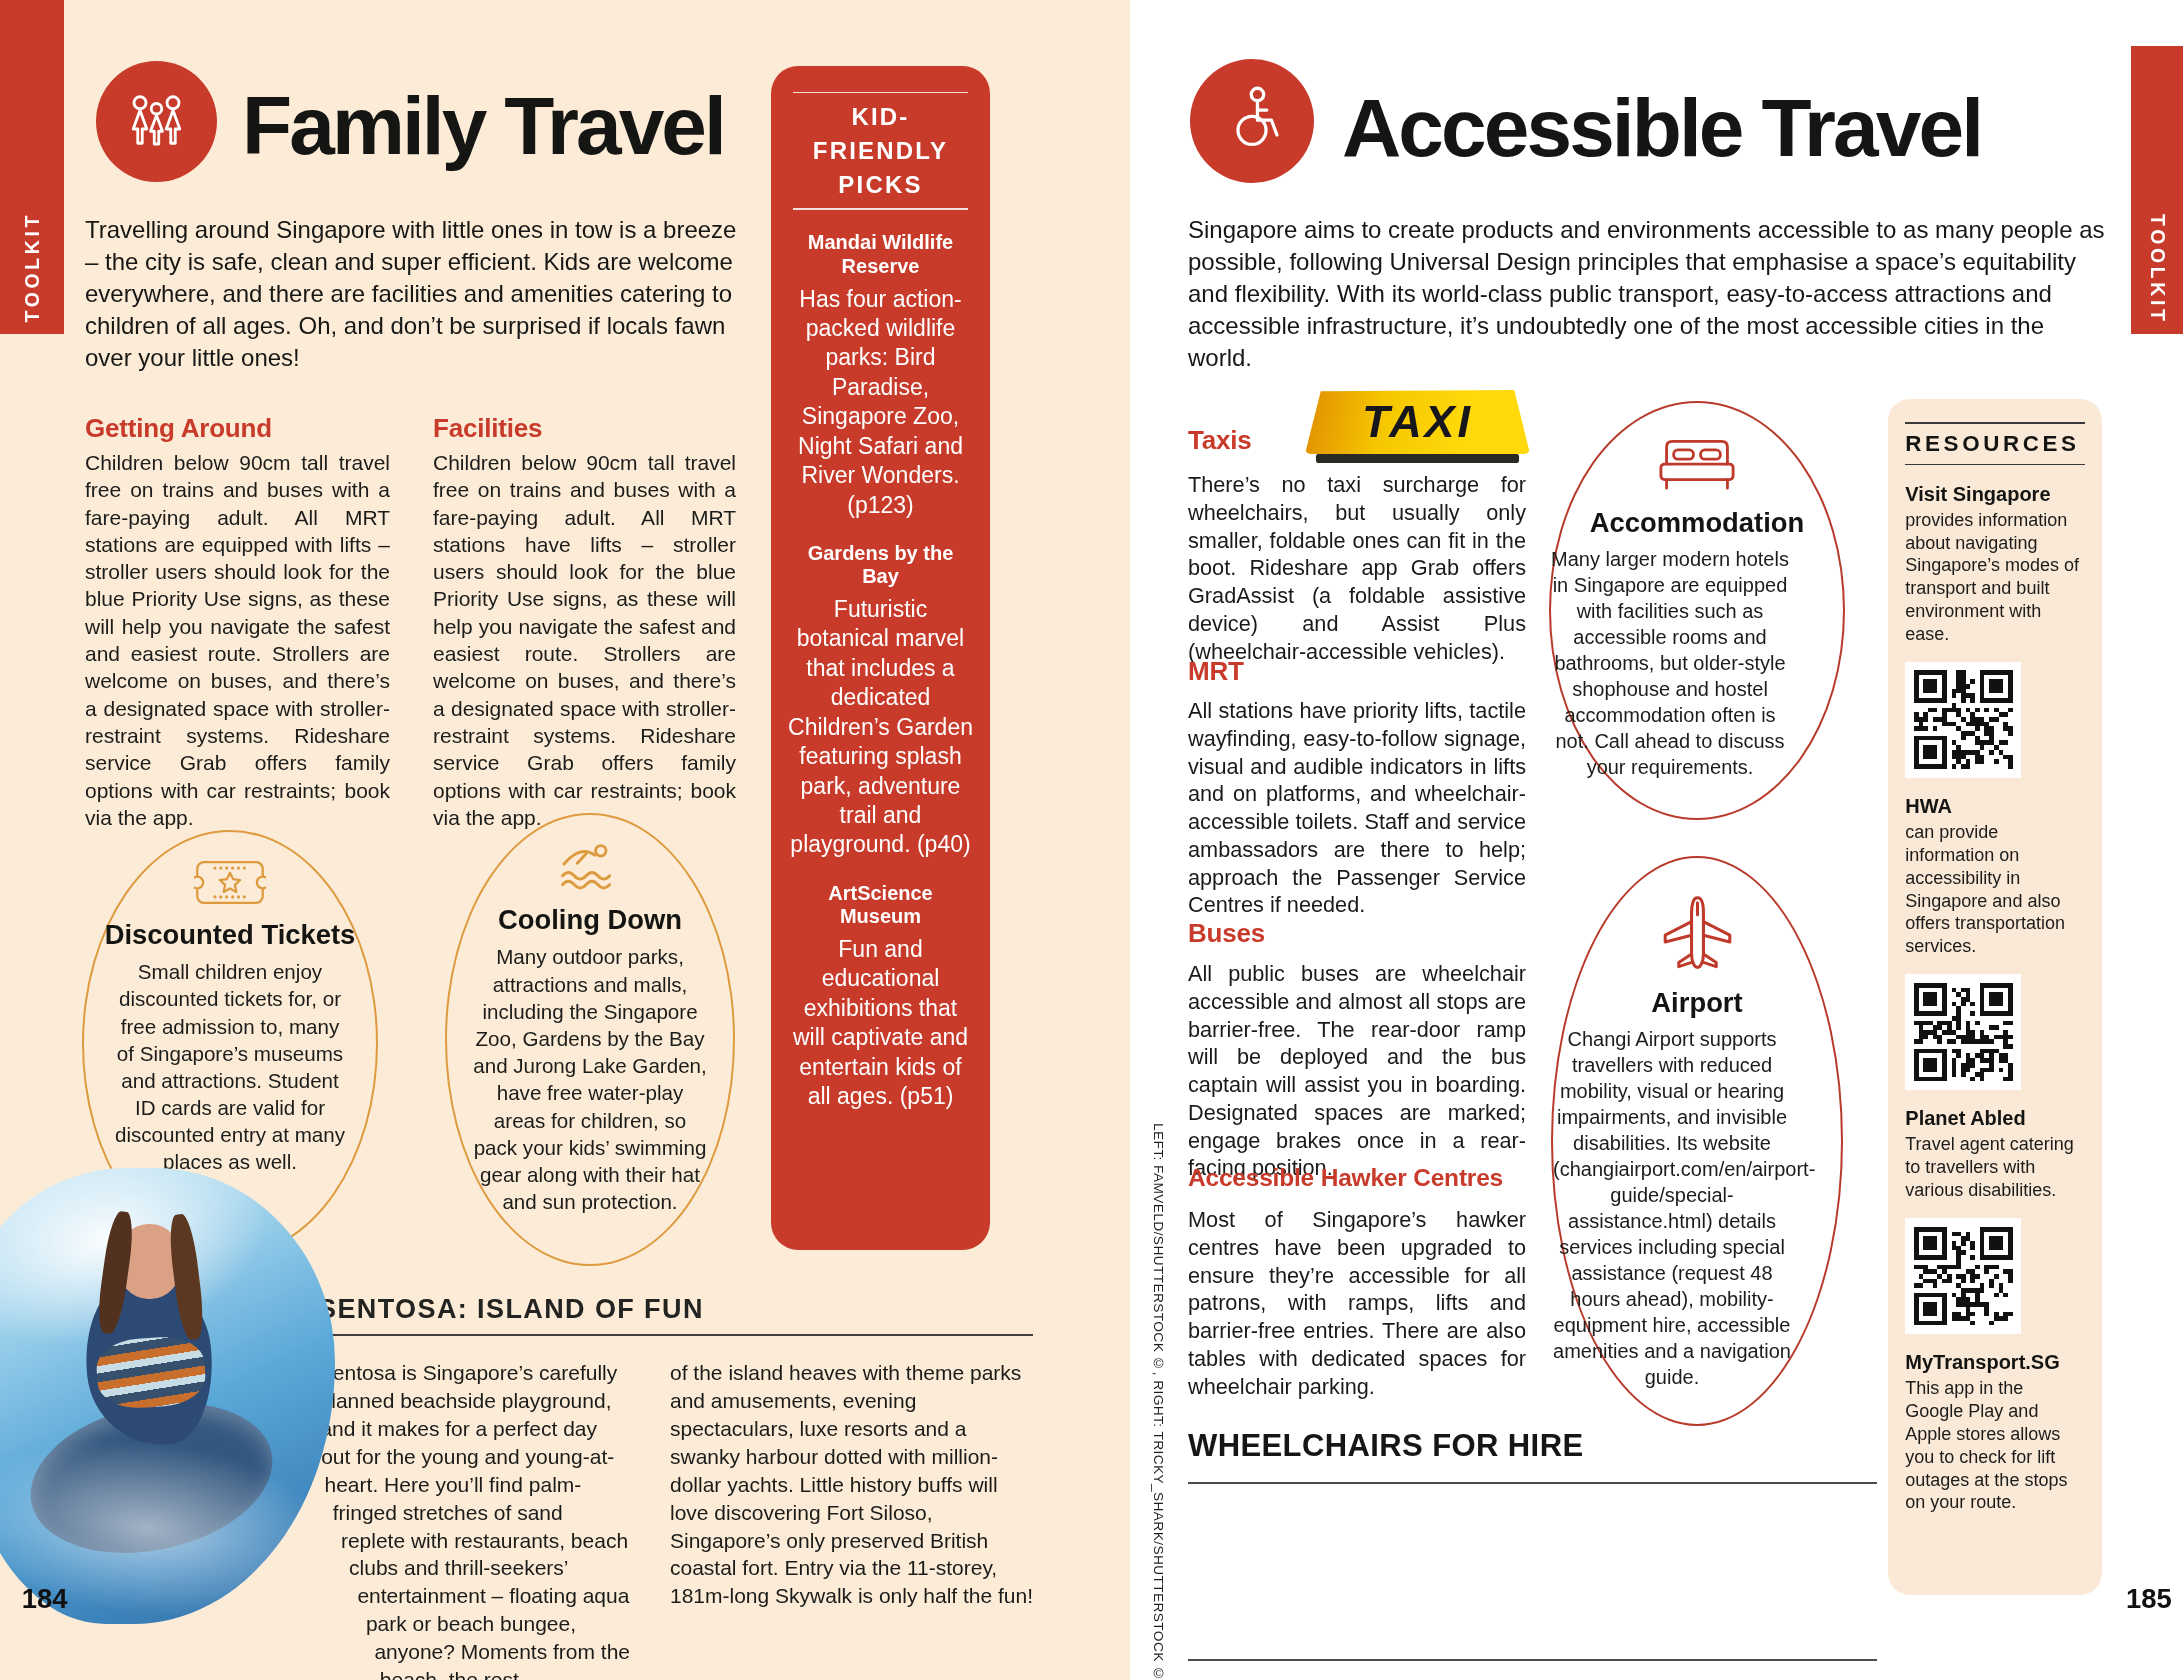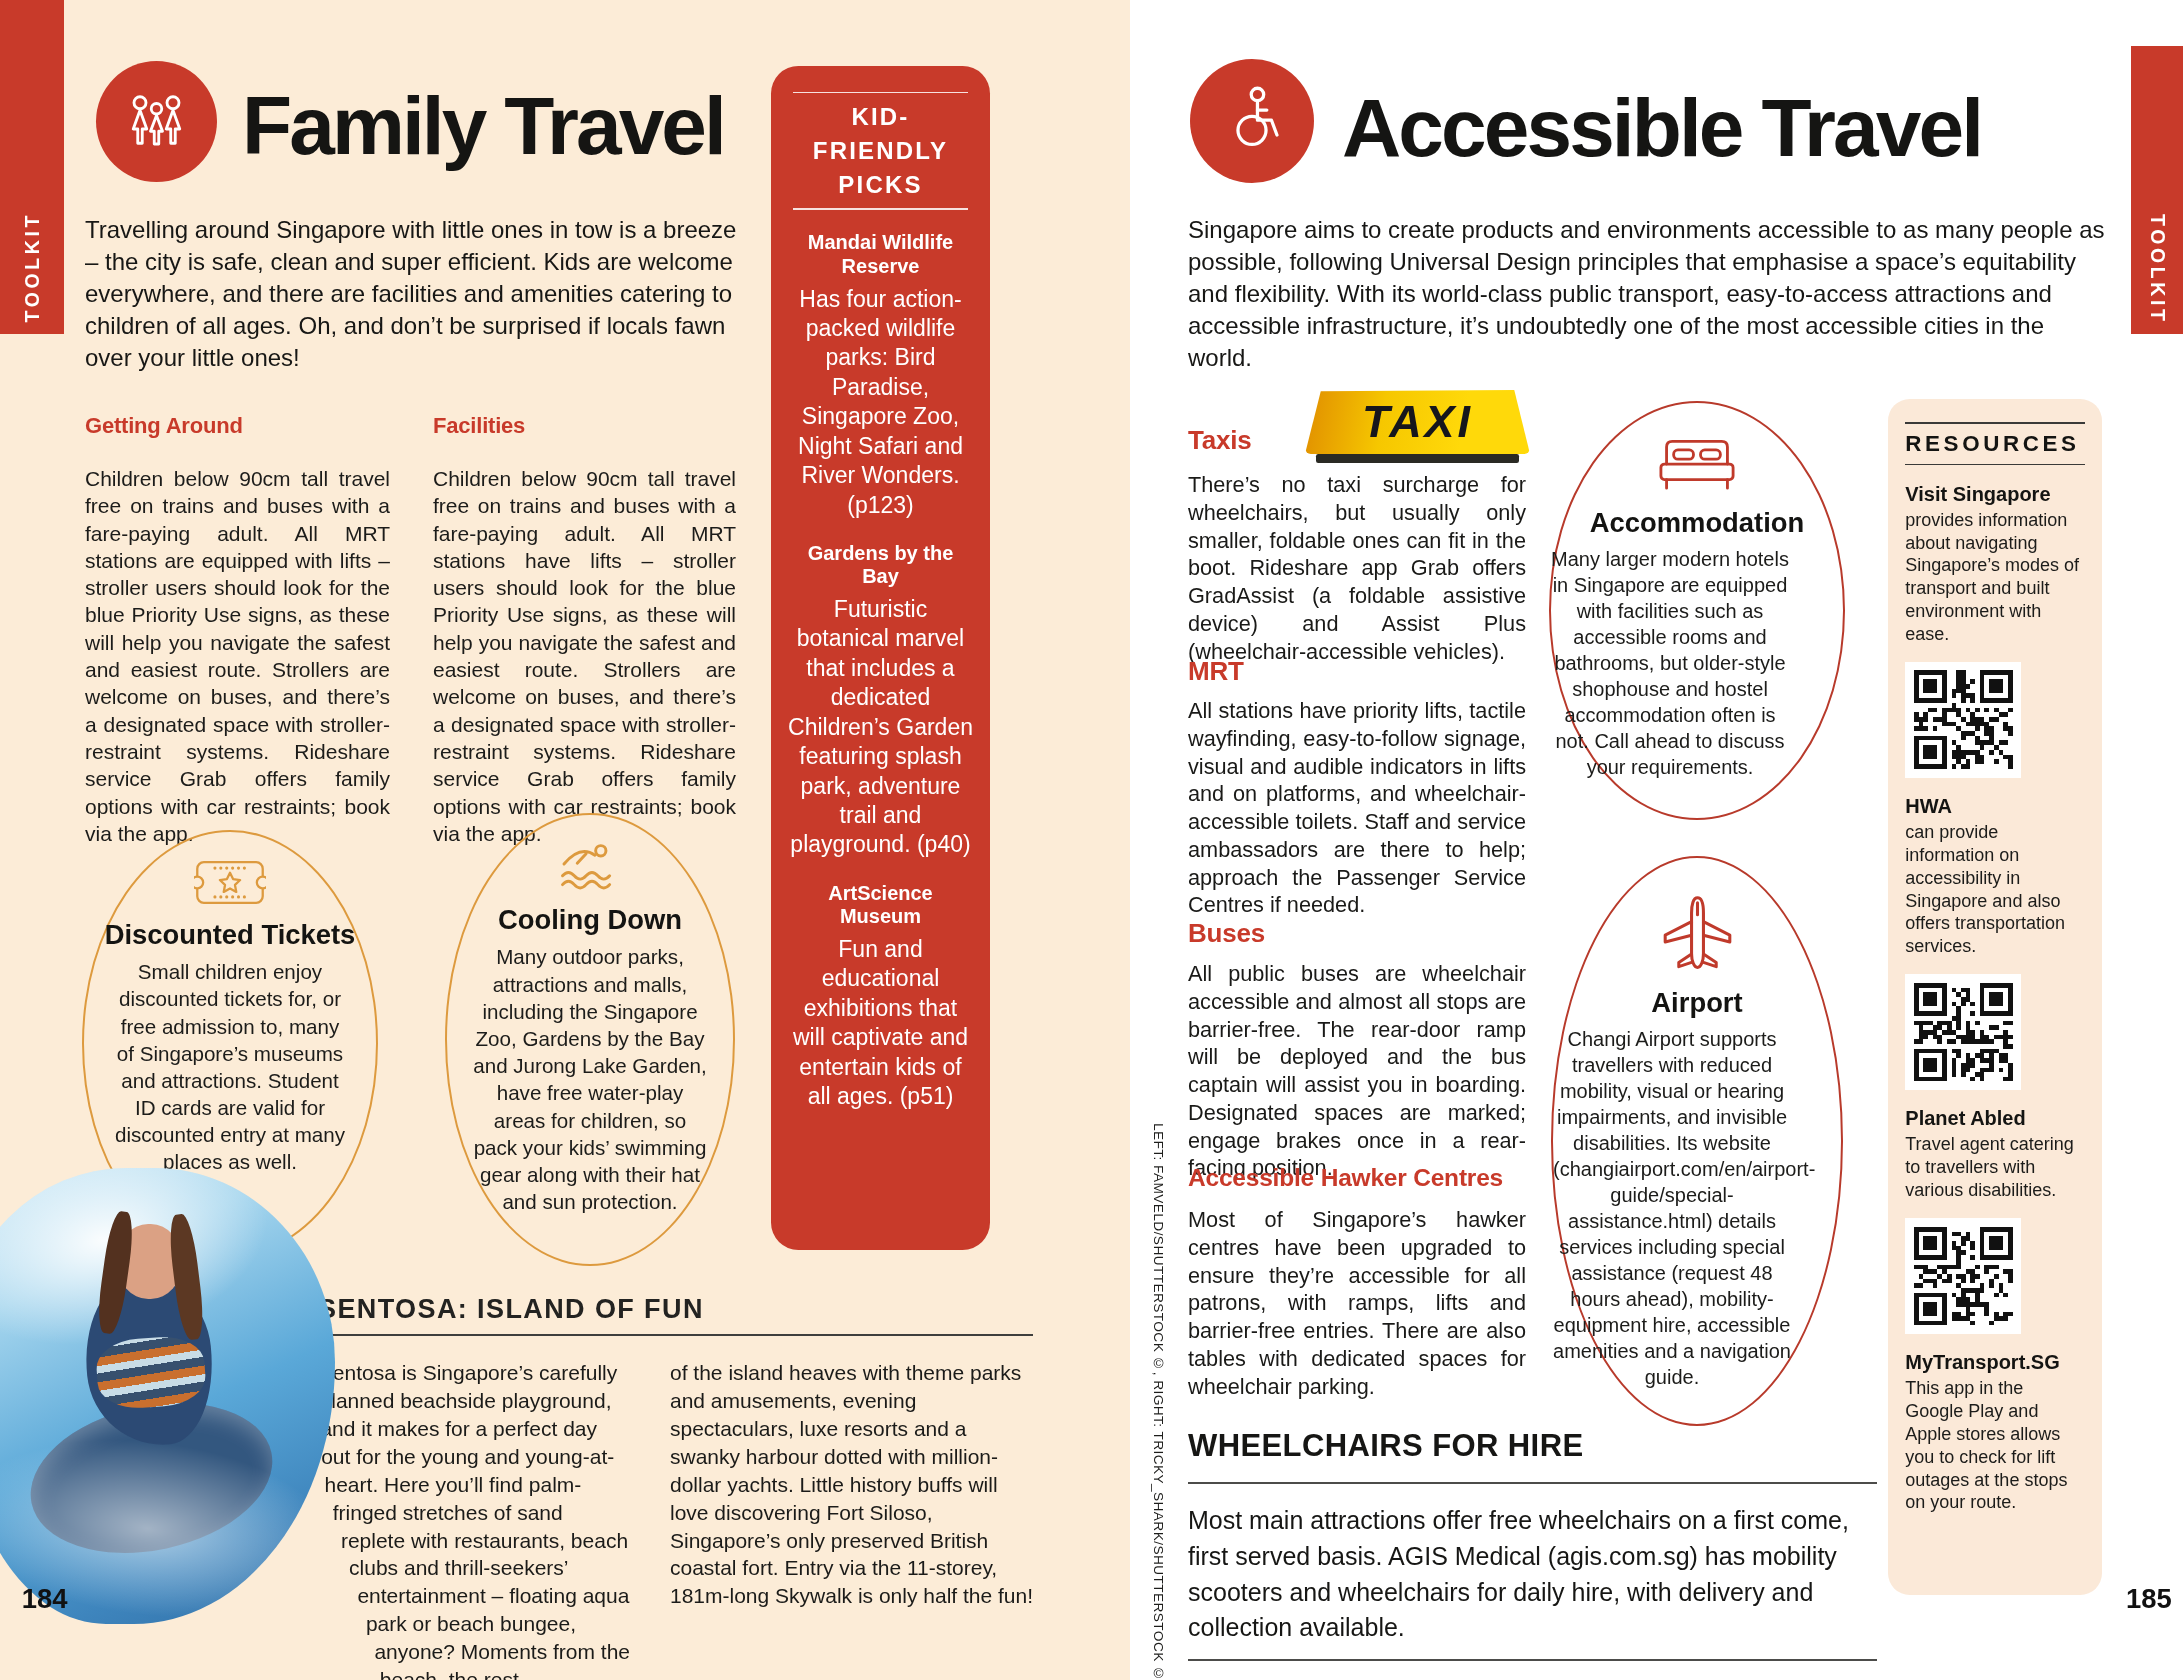--- a/index.html
+++ b/index.html
@@ -28,21 +28,21 @@
   .strip-left .vtext{bottom:11.6px;writing-mode:vertical-rl;transform:translateX(-50%) rotate(180deg);}
   .strip-right .vtext{bottom:10px;writing-mode:vertical-rl;}
 
   
   .title-circle{position:absolute;border-radius:50%;background:var(--red);display:flex;align-items:center;justify-content:center;}
   .title-circle svg{stroke:#fff;fill:none;stroke-linecap:round;stroke-linejoin:round;}
   h1.page-title{position:absolute;font-size:82px;font-weight:600;letter-spacing:-2.9px;color:#151513;white-space:nowrap;}
 
   .intro{position:absolute;font-size:24px;line-height:1.33;color:#171715;}
 
-  .red-head{color:var(--red);font-weight:700;font-size:22px;margin-bottom:26px;letter-spacing:-0.2px;}
+  .red-head{color:var(--red);font-weight:700;font-size:26px;margin-bottom:5px;letter-spacing:-0.2px;}
   .body-col{font-size:21px;line-height:1.30;text-align:justify;}
 
   
   .oval{position:absolute;border:2.5px solid var(--orange);border-radius:50%;text-align:center;
     display:flex;flex-direction:column;align-items:center;}
   .oval .o-icon{margin-top:4.3px;}
   .oval .o-icon svg{stroke:var(--orange);fill:none;stroke-linecap:round;stroke-linejoin:round;}
   .oval h4{font-size:27.4px;font-weight:700;color:#141412;margin:10px 0 7.2px;}
   .oval .o-body{font-size:20.6px;line-height:1.32;width:238px;}
 
@@ -690,21 +690,20 @@
             </svg></div>
       </div>
       <div>
         <div class="res-name">MyTransport.SG</div>
         <div class="res-desc">This app in the Google Play and Apple stores allows you to check for lift outages at the stops on your route.</div>
       </div>
     </aside>
 
     <div class="wch-head">WHEELCHAIRS FOR HIRE</div>
     <div class="rule-dark" style="left:58px;top:1482px;width:689px;background:#4c4c4a;height:2.2px;"></div>
-    <div class="wch-body">Most main attractions offer free wheelchairs on a first come, first served basis. AGIS Medical (agis.com.sg) has mobility scooters and wheelchairs for daily hire, with delivery and collection available.</div>
     <div class="rule-dark" style="left:58px;top:1659px;width:689px;background:#4c4c4a;height:2.2px;"></div>
 
     <div class="credit">LEFT: FAMVELD/SHUTTERSTOCK ©, RIGHT: TRICKY_SHARK/SHUTTERSTOCK ©</div>
 
     <div class="page-num" style="left:996px;top:1583px;">185</div>
   </div>
 
 </div>
 
 

